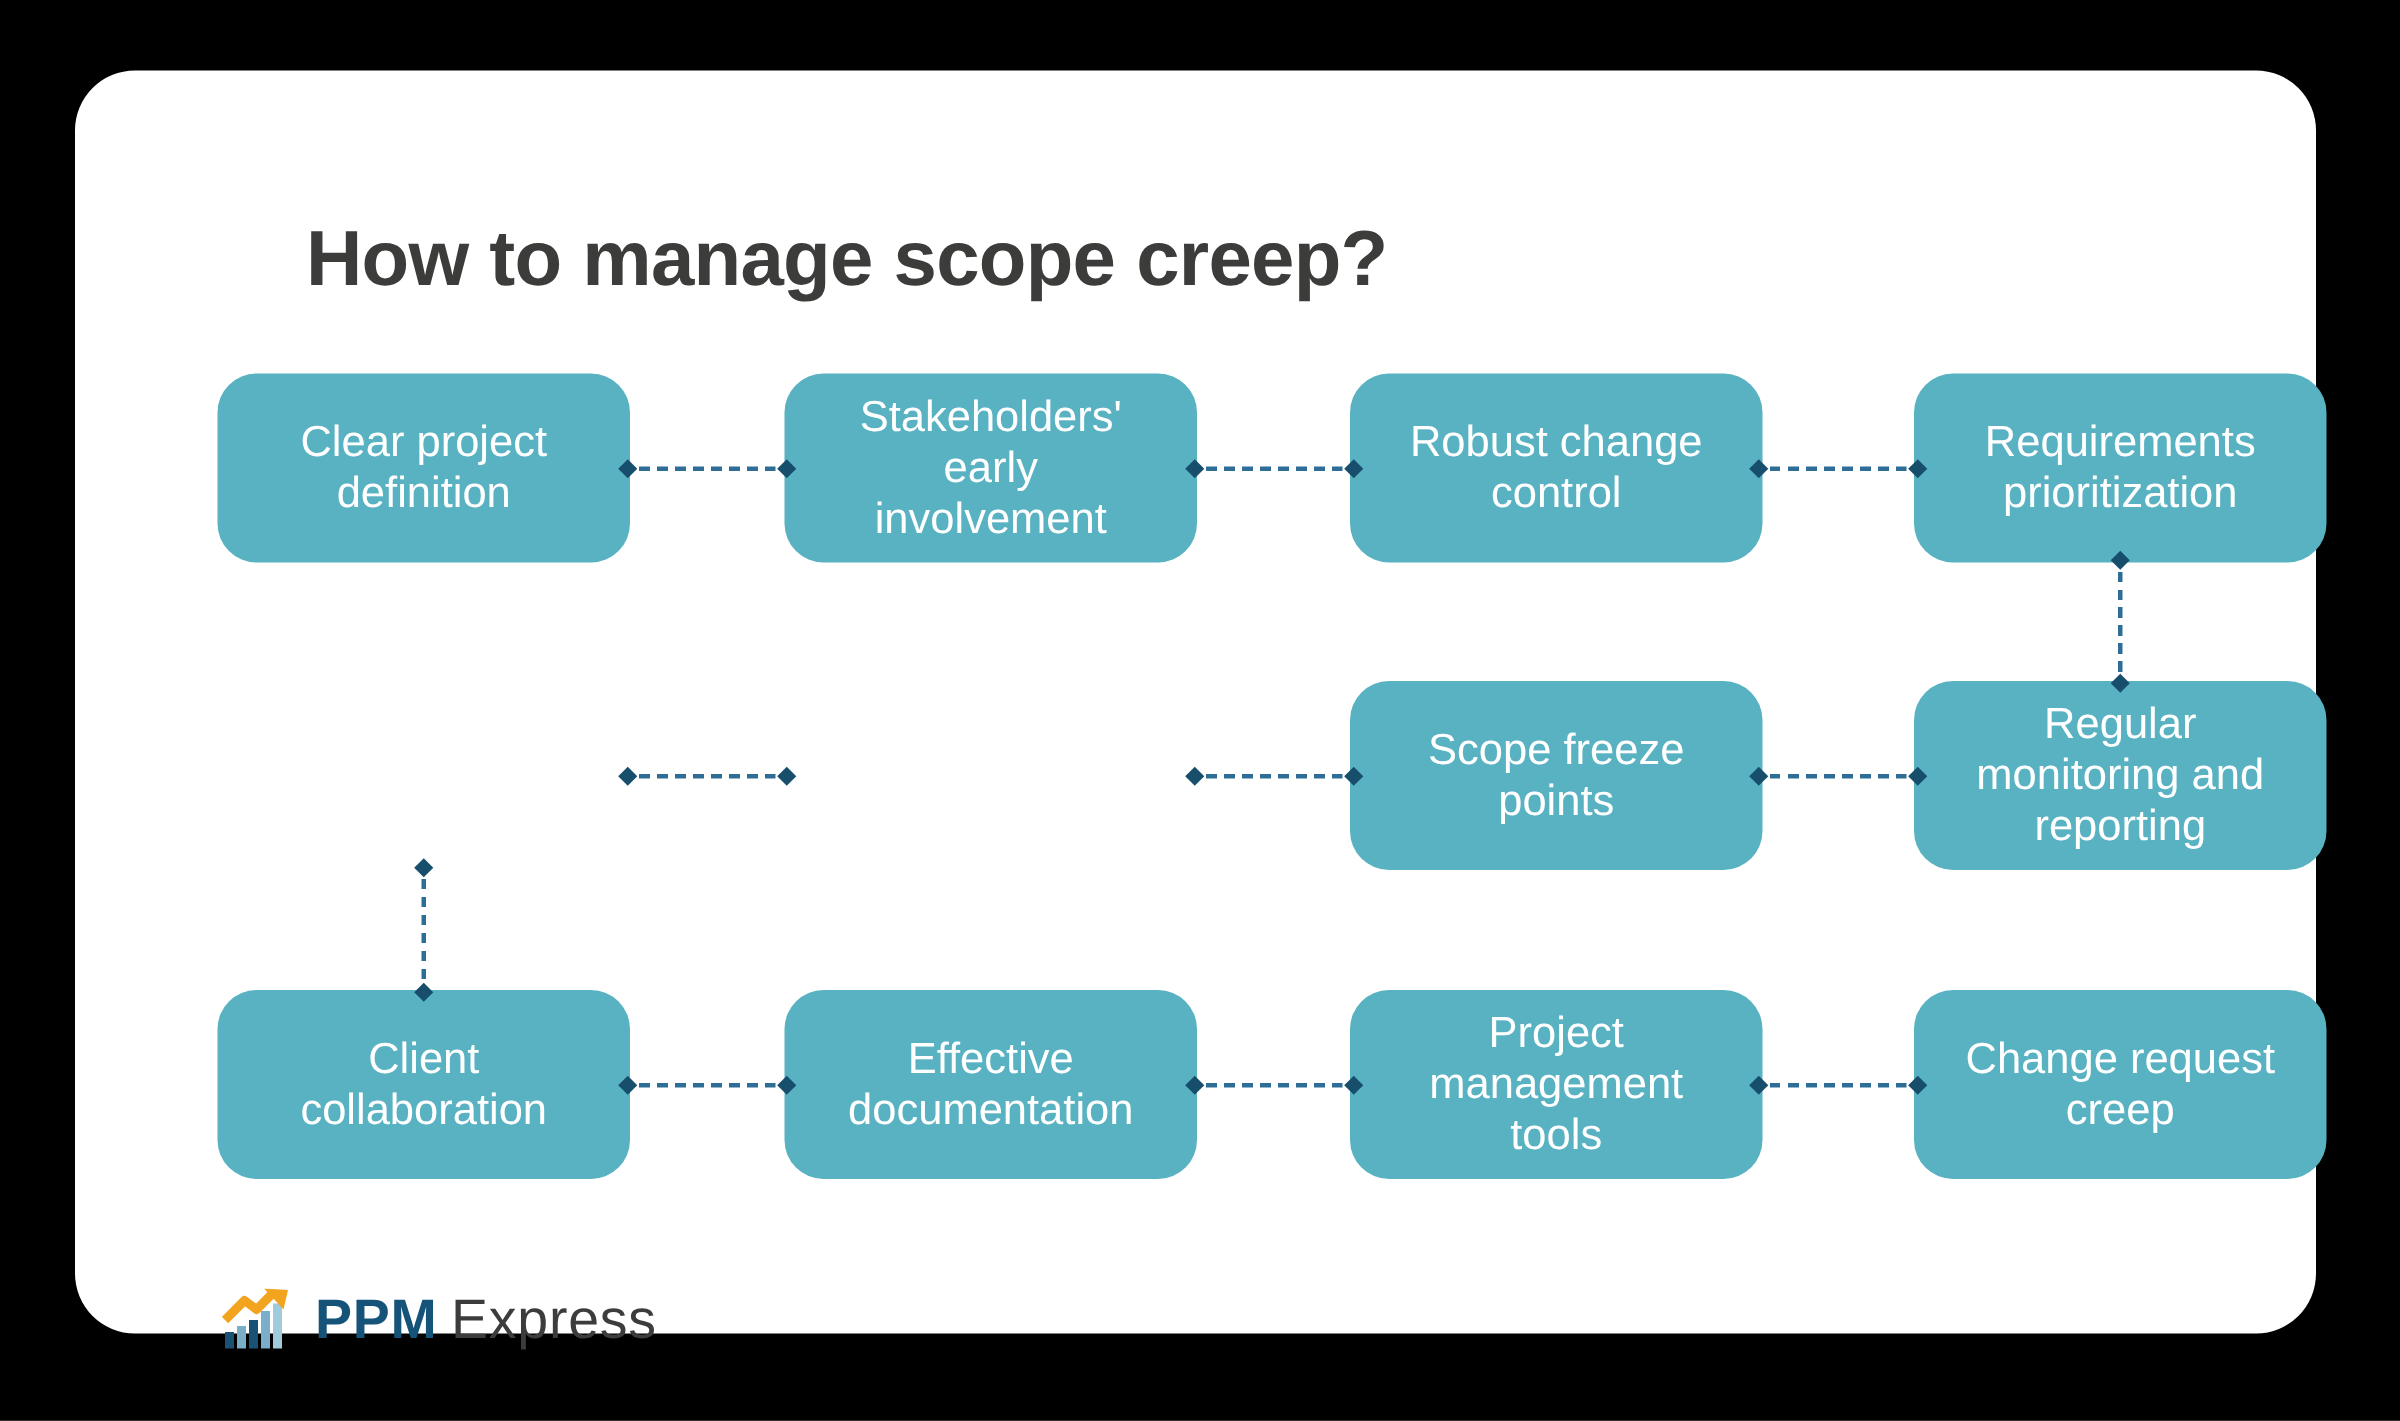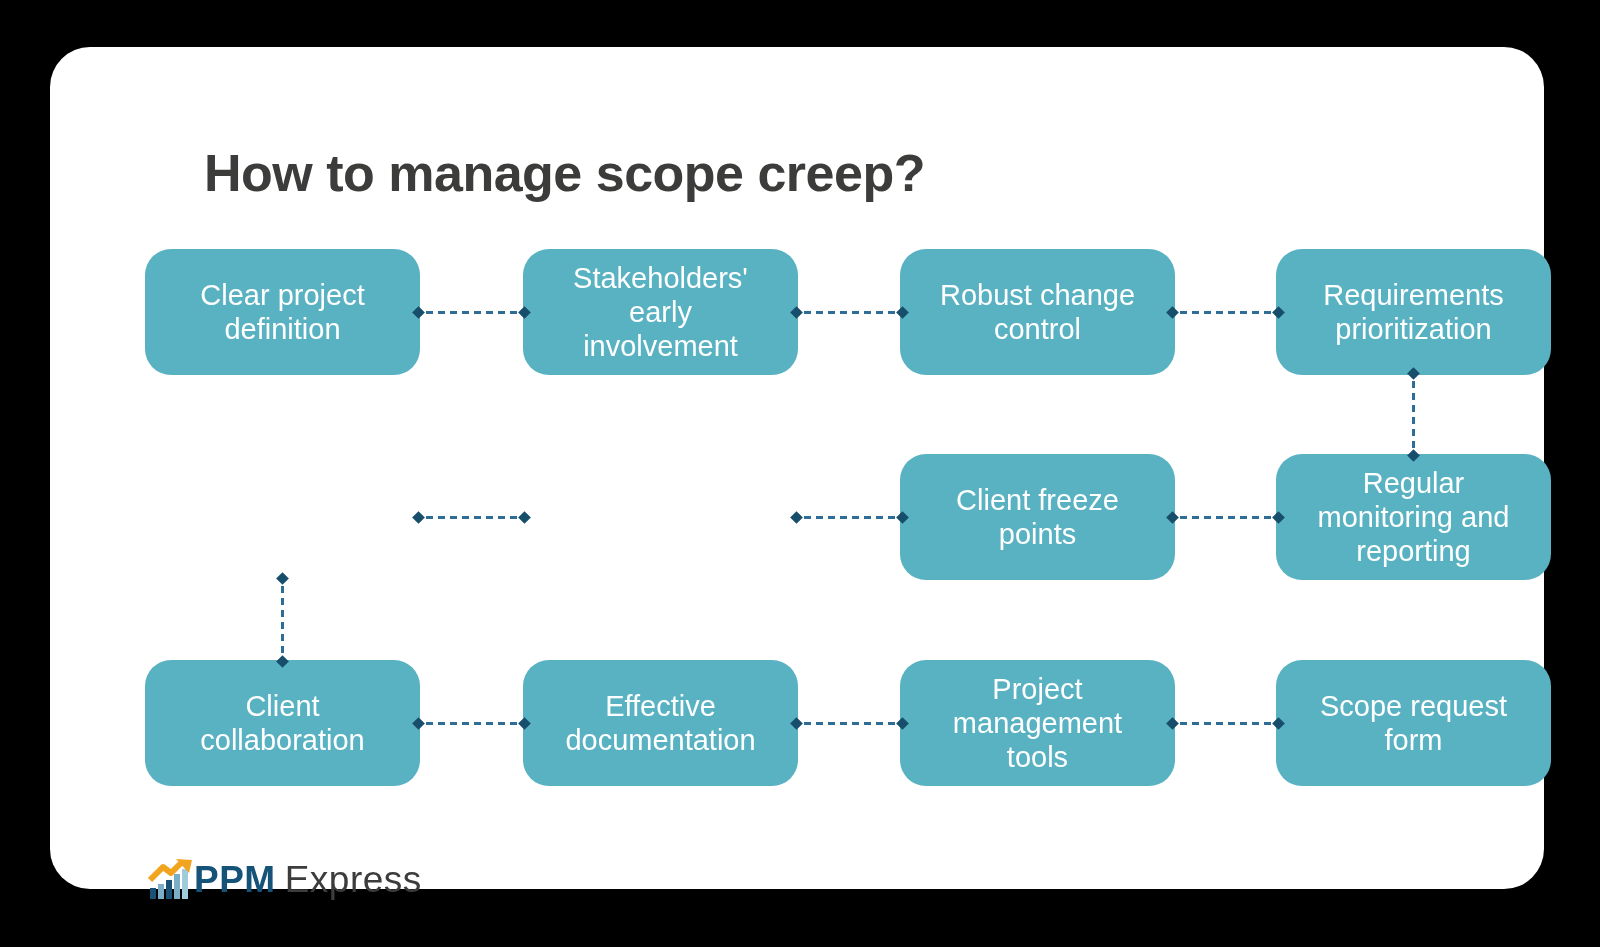--- a/index.html
+++ b/index.html
@@ -22,21 +22,21 @@
   .dia{width:9px;height:9px;background:#174e6c;transform:rotate(45deg);flex:none;}
   .conn.h .dash{flex:1;height:3px;margin:0 3px;
        background:repeating-linear-gradient(90deg,#2e6e96 0 7px,transparent 7px 12px);}
   .conn.v .dash{flex:1;width:3px;margin:3px 0;
        background:repeating-linear-gradient(180deg,#2e6e96 0 7px,transparent 7px 12px);}
   .h1{left:364px;width:115px}.h2{left:742px;width:115px}.h3{left:1118px;width:115px}
   .hr1{top:259px}.hr2{top:464px}.hr3{top:670px}
   .v1{left:1357px;top:322px;height:91px}
   .v2{left:226px;top:527px;height:92px}
   
-  .logo{position:absolute;left:98px;top:812px;display:flex;align-items:center;}
+  .logo{position:absolute;left:98px;top:812px;display:flex;align-items:center;gap:16px;}
   .logo-text{font-size:37px;letter-spacing:0.5px;white-space:nowrap;}
   .logo-ppm{font-weight:800;color:#155379;}
   .logo-express{font-weight:400;color:#3c3c3c;margin-left:9px;}
 </style>
 </head>
 <body>
 
 <div class="stage">
   <div class="card">
 
@@ -49,37 +49,37 @@
         <span>Clear project definition</span>
       </div>
     <div class="box r1 c4">
         <span>Requirements prioritization</span>
       </div>
     <div class="box r1 c3">
         <span>Robust change control</span>
       </div>
 
     <div class="box r2 c3">
-        <span>Client freeze points</span>
+        <span>Scope freeze points</span>
       </div>
     <div class="box r2 c4">
         <span>Regular monitoring and reporting</span>
       </div>
 
     <div class="box r3 c1">
         <span>Client collaboration</span>
       </div>
     <div class="box r3 c2">
         <span>Effective documentation</span>
       </div>
     <div class="box r3 c3">
         <span>Project management tools</span>
       </div>
     <div class="box r3 c4">
-        <span>Scope request form</span>
+        <span>Change request creep</span>
       </div>
 
     <div class="conn h h1 hr1">
         <span class="dia"></span>
         <span class="dash"></span>
         <span class="dia"></span>
       </div>
     <div class="conn h h2 hr1">
         <span class="dia"></span>
         <span class="dash"></span>

